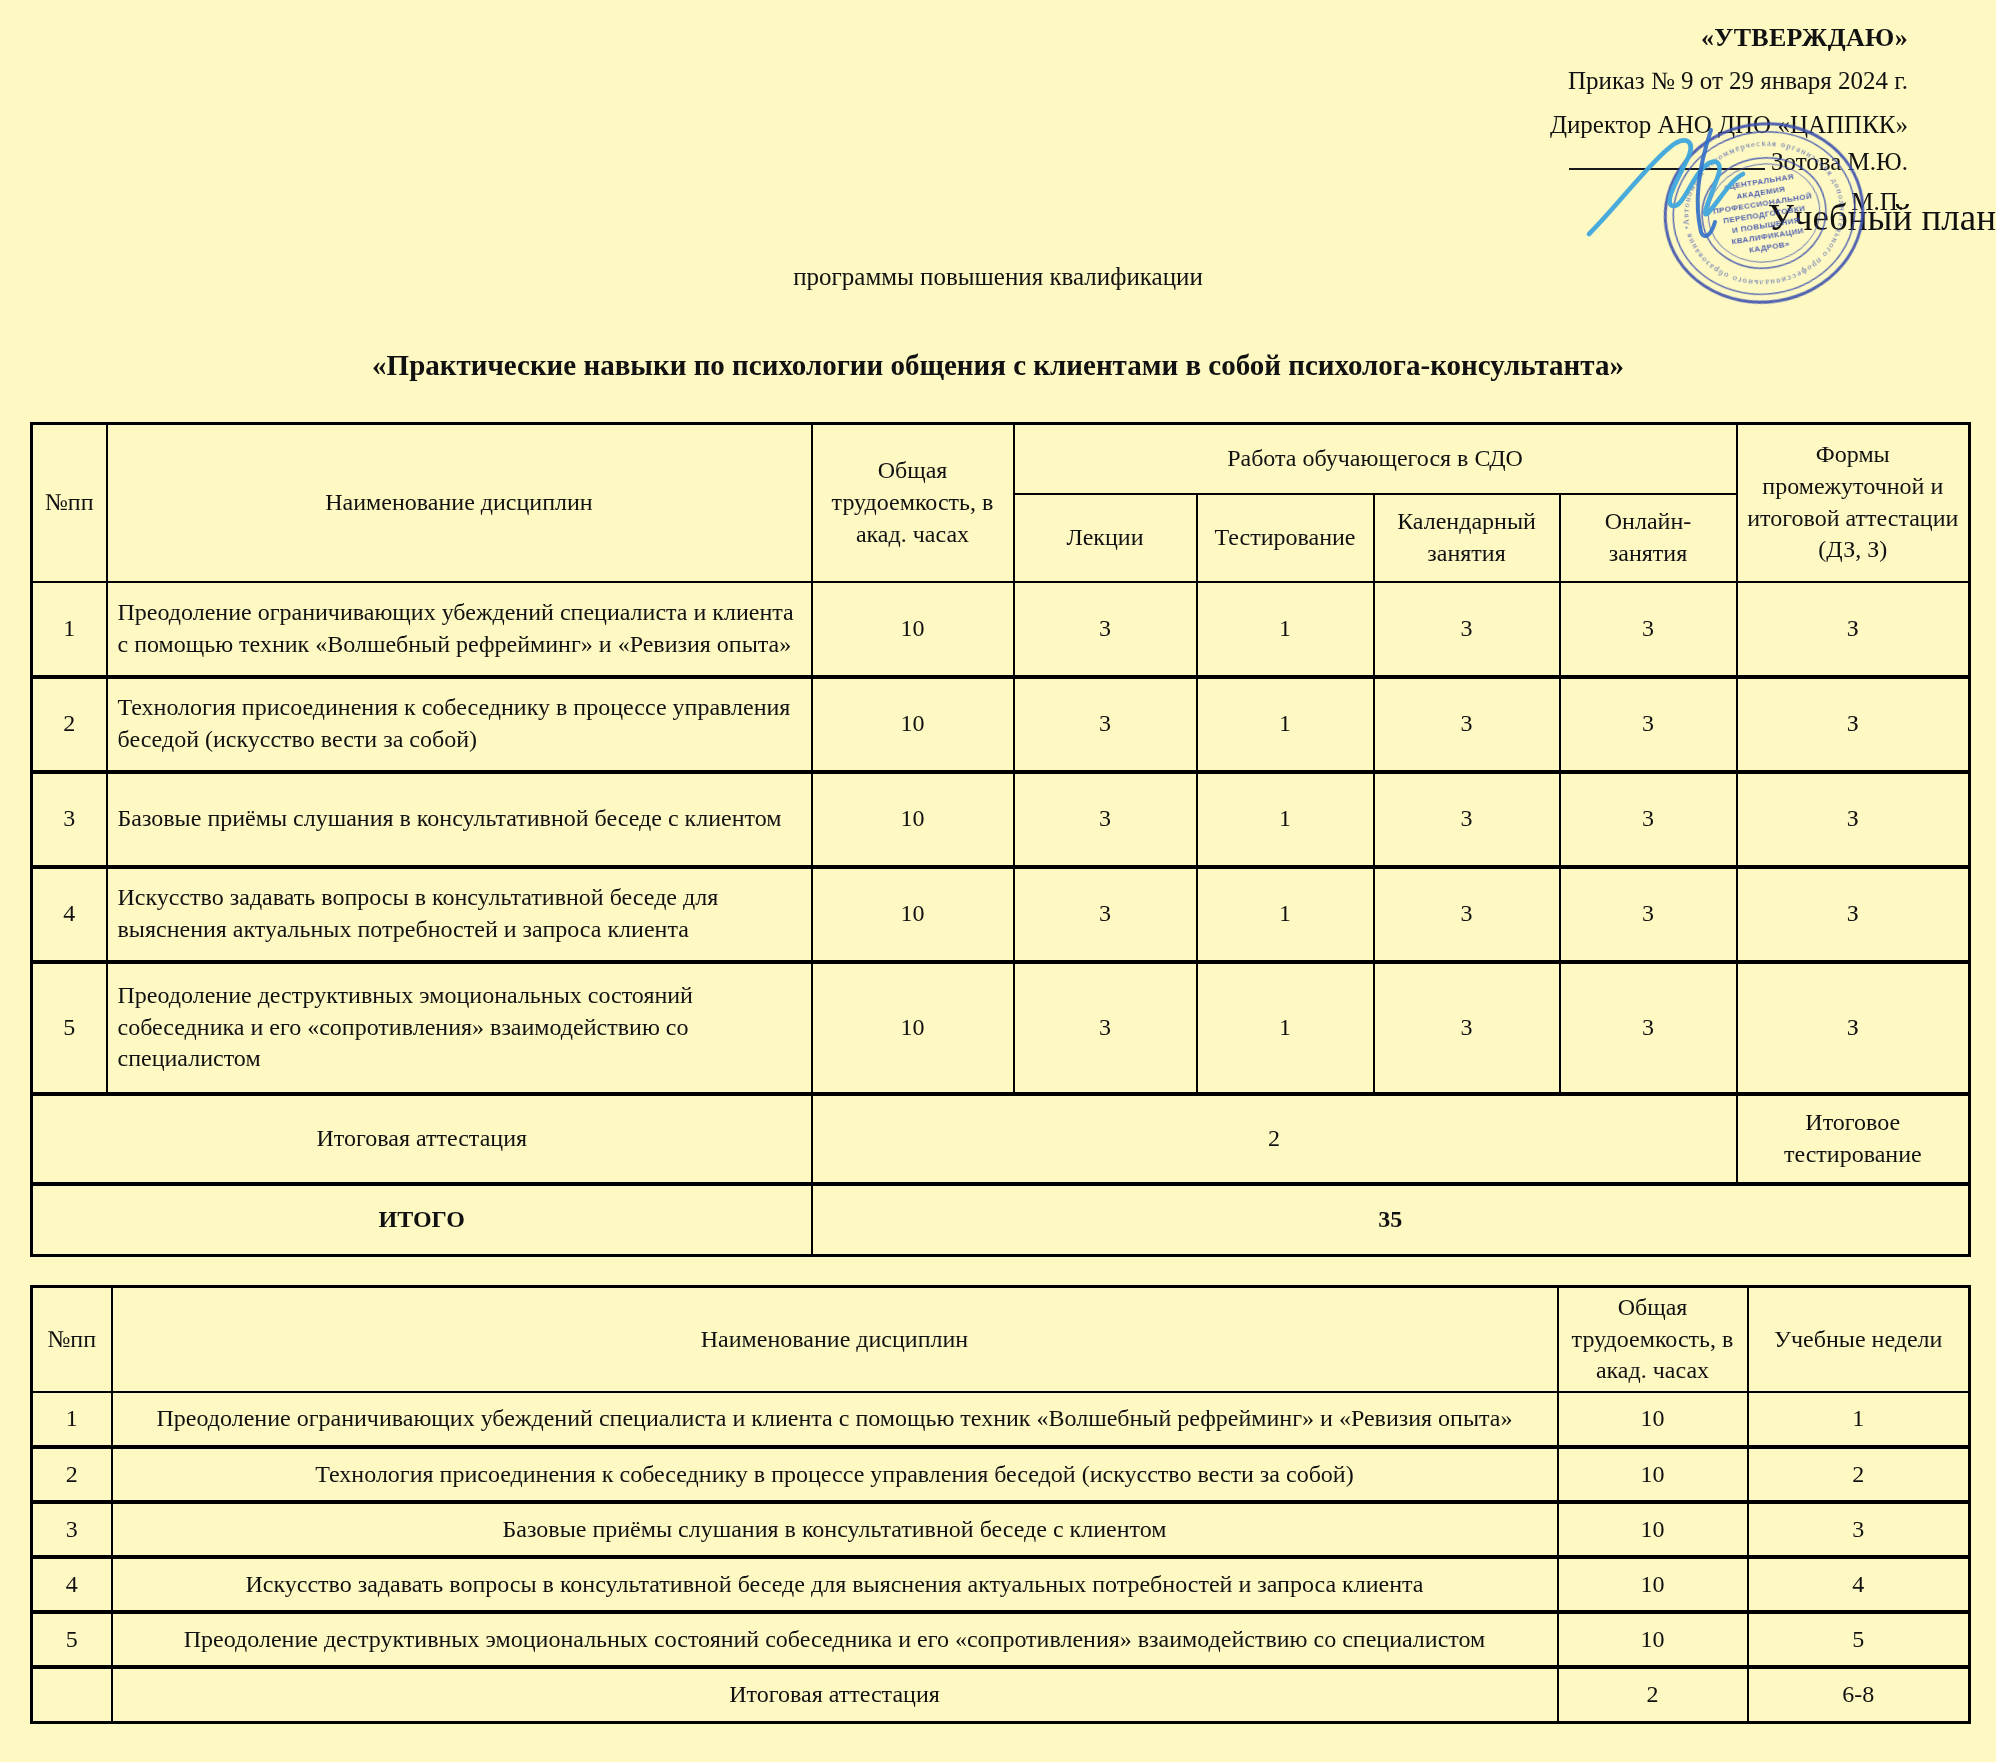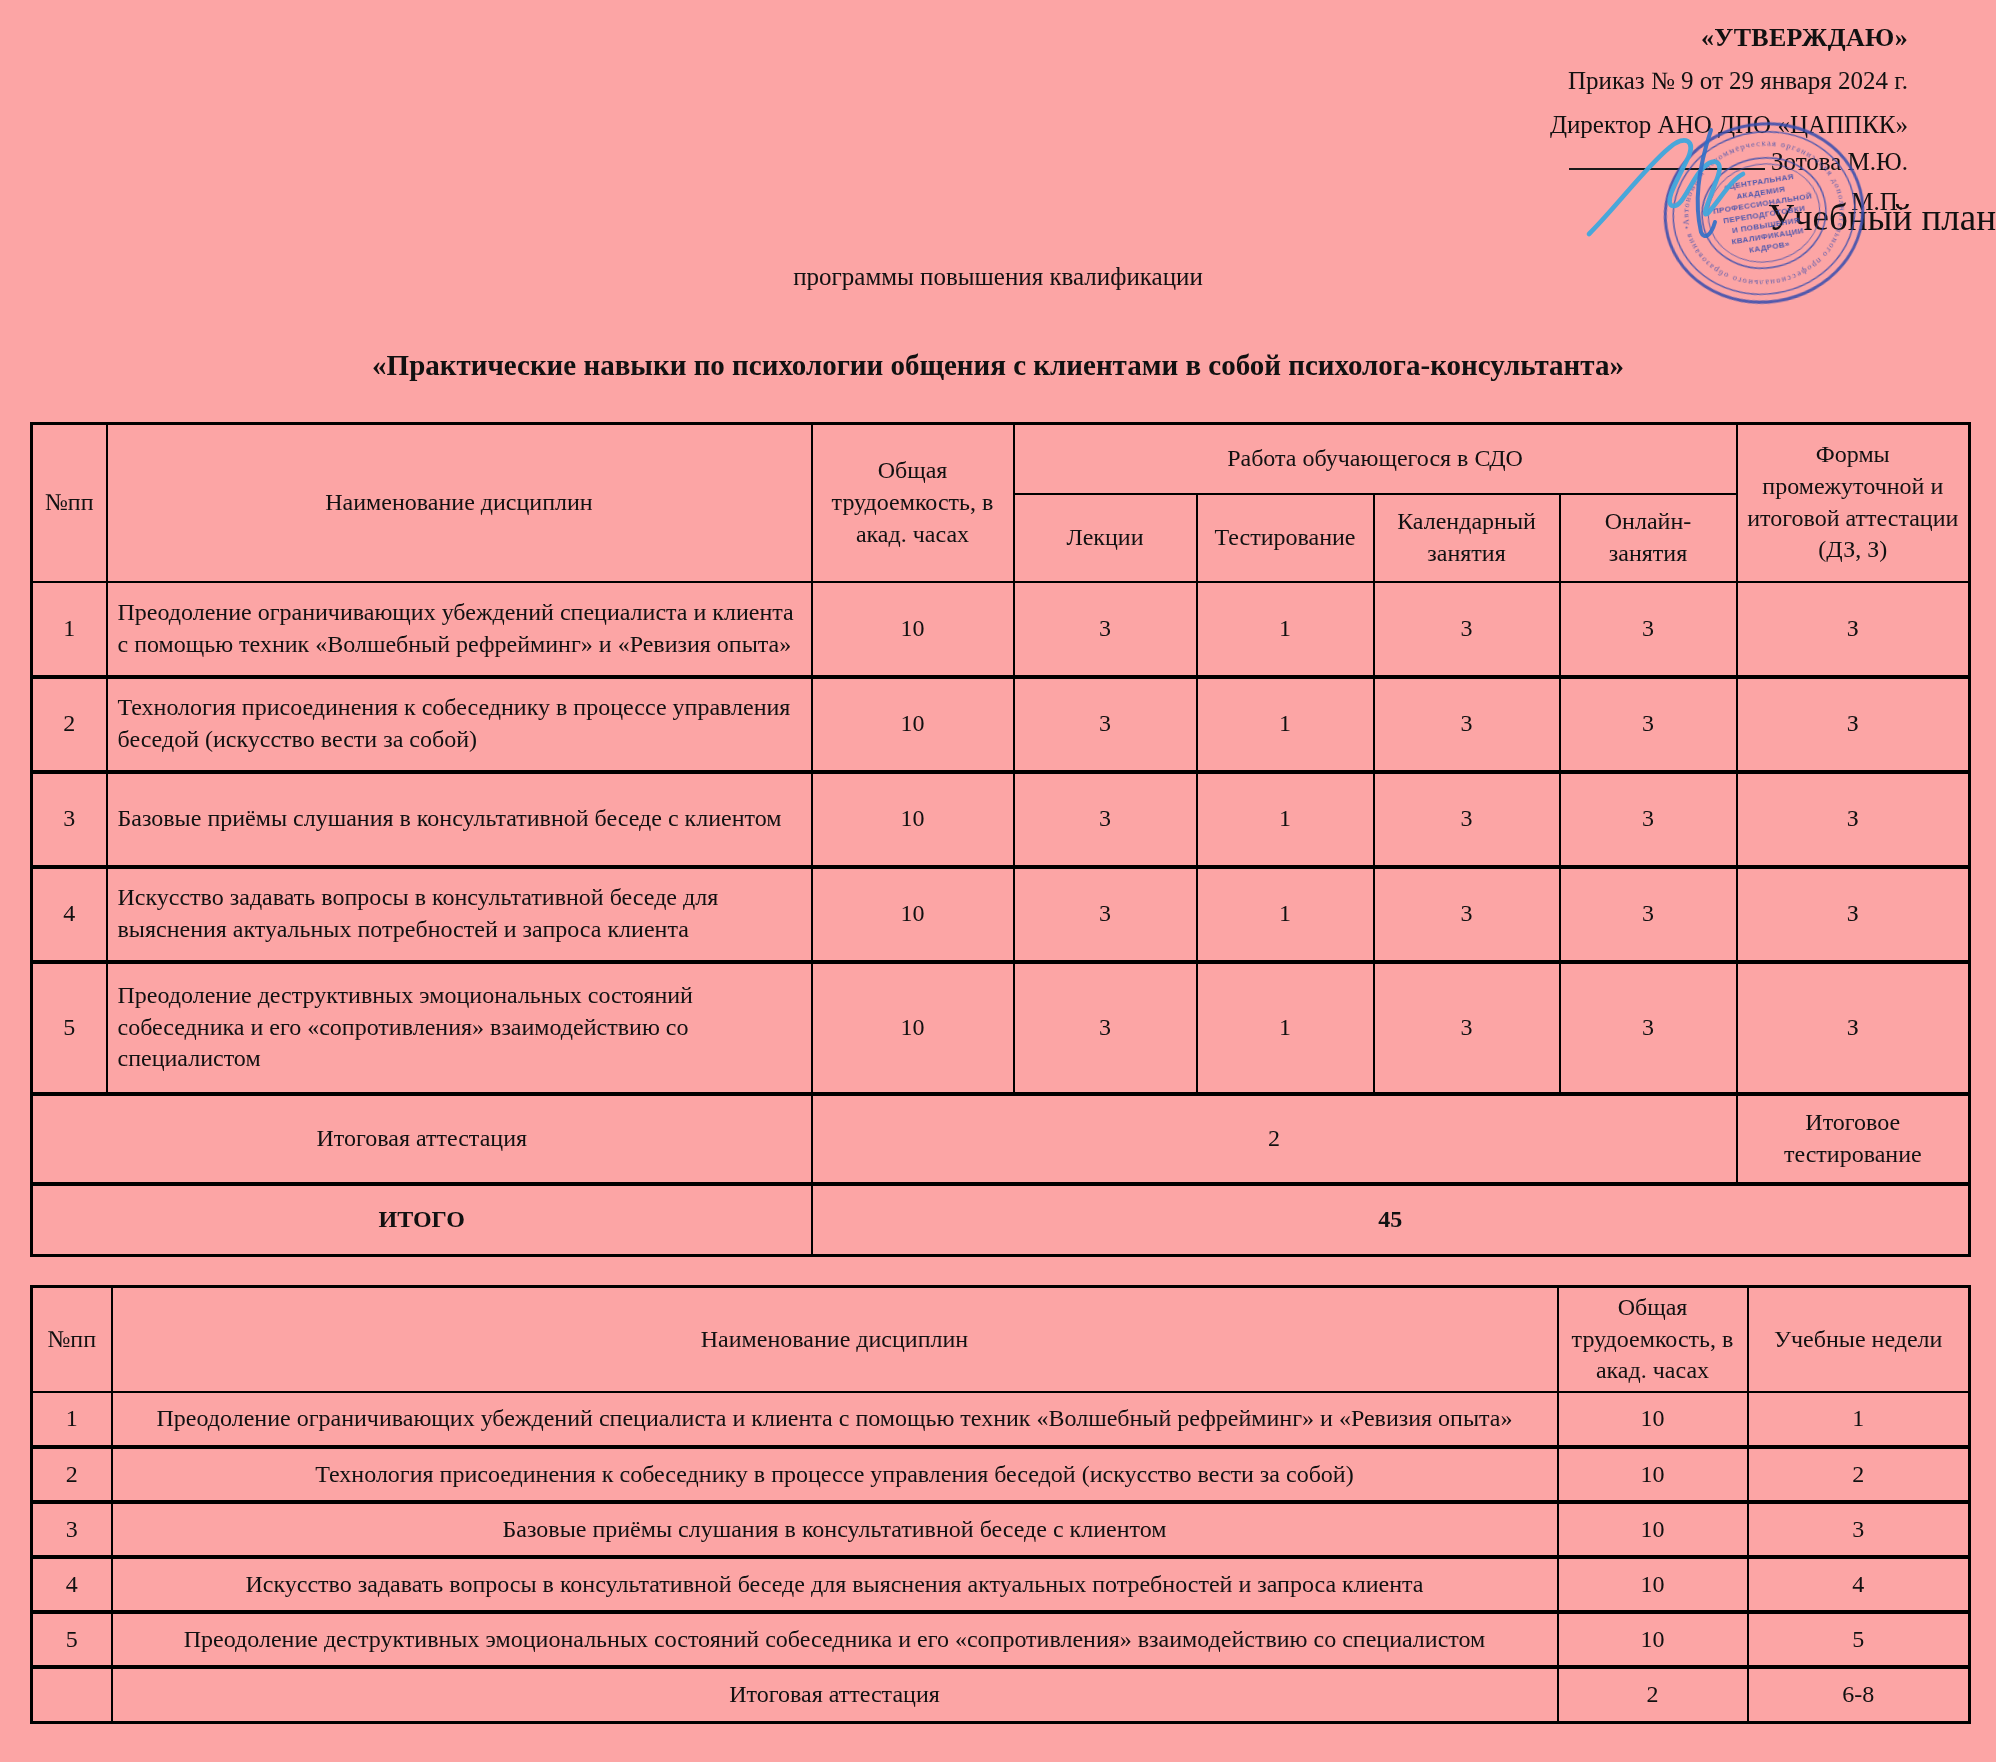--- a/index.html
+++ b/index.html
@@ -1,21 +1,21 @@
 <!DOCTYPE html>
 <html><head>
 <meta charset="utf-8">
 <style>
   * { margin:0; padding:0; box-sizing:border-box; }
   html,body { background:#888; }
   .page {
     position:relative;
     width:1996px; height:1762px;
     margin:0 auto;
-    background:#fca5a5;
+    background:#fef9c3;
     color:#111;
     font-family:"Liberation Serif","DejaVu Serif",serif;
     overflow:hidden;
   }
 
   
   .approval {
     position:absolute; top:24px; right:88px; width:480px;
     text-align:right; font-size:25px; line-height:1.05;
   }
@@ -194,21 +194,21 @@
       <td>3</td>
       <td>З</td>
     </tr>
     <tr class="fin thick">
       <td colspan="2">Итоговая аттестация</td>
       <td colspan="5">2</td>
       <td>Итоговое тестирование</td>
     </tr>
     <tr class="tot thick">
       <td colspan="2" class="bold">ИТОГО</td>
-      <td colspan="6" class="bold">45</td>
+      <td colspan="6" class="bold">35</td>
     </tr>
   </tbody>
     </table>
 
 
   <table class="t2">
     <colgroup>
       <col style="width:80px">
         <col style="width:1446px">
         <col style="width:190px">

